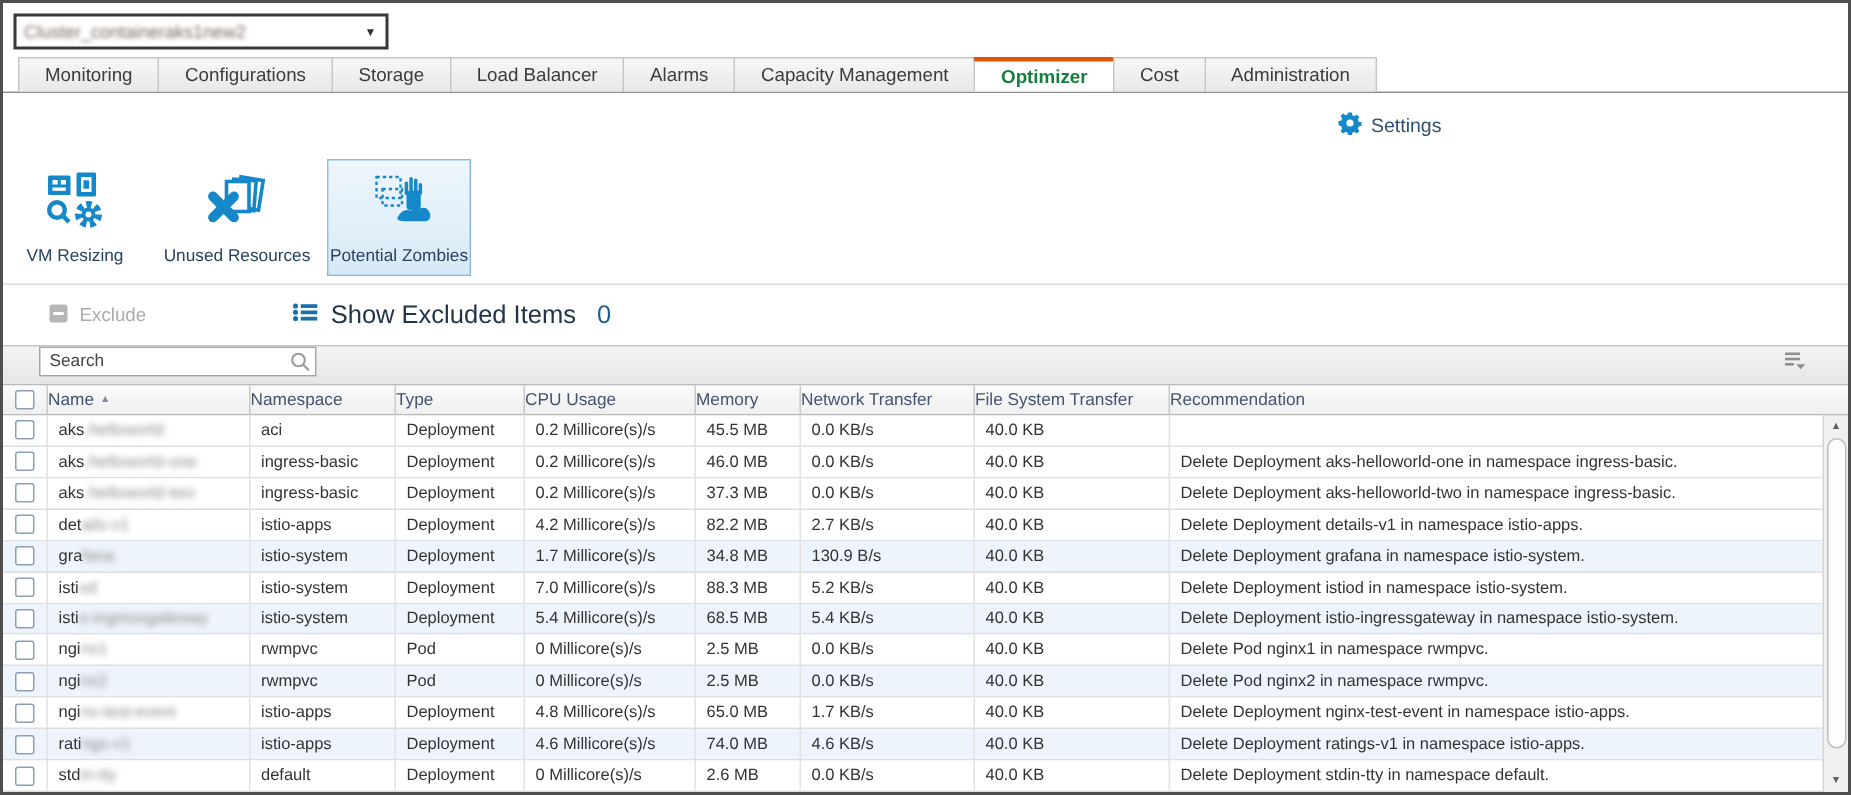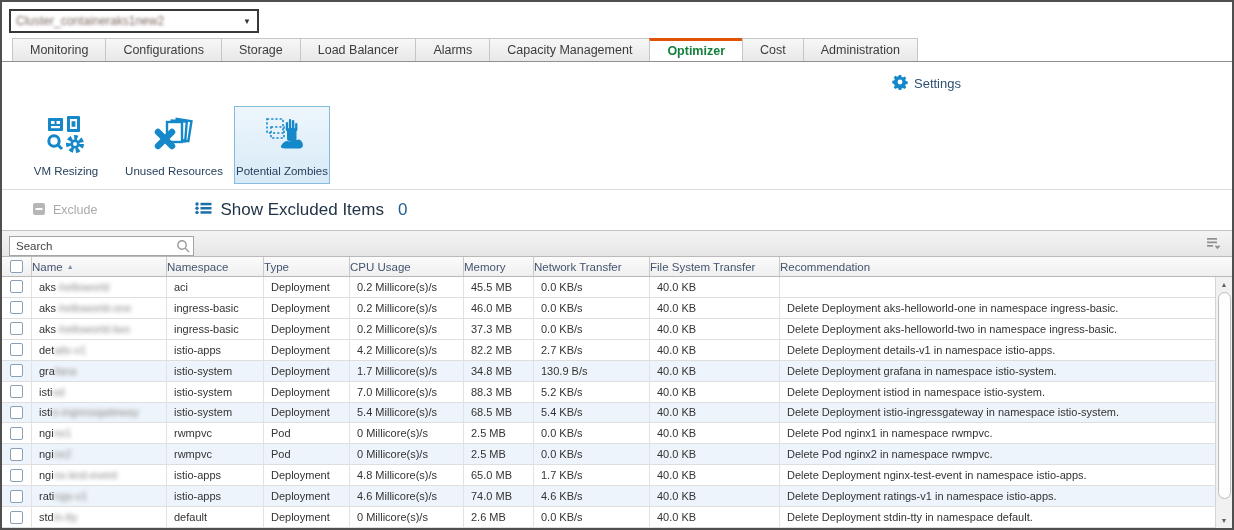--- a/index.html
+++ b/index.html
@@ -17,33 +17,33 @@
   .tab { display:flex; align-items:center; padding:0 17px; font-size:12.5px; color:#3c3c3c; background:linear-gradient(#f7f7f7,#e8e8e8); border:1px solid #c6c6c6; border-bottom:none; border-right:none; cursor:pointer; white-space:nowrap; }
   .tab:last-child { border-right:1px solid #c6c6c6; }
   .tab.active { background:#fff; font-weight:bold; color:#15803d; border-top:3px solid #e05206; }
 
   
   .settings-row { height:38px; position:relative; background:#fff; }
   .settings { position:absolute; left:890px; top:12px; display:flex; align-items:center; gap:6px; cursor:pointer; }
   .settings span { font-size:13px; color:#2f4f6f; }
 
   
-  .tools-row { height:90px; display:flex; align-items:center; gap:12px; padding-left:16px; border-bottom:1px solid #dcdcdc; background:#fff; }
+  .tools-row { height:90px; display:flex; align-items:center; gap:12px; padding-left:0; border-bottom:1px solid #dcdcdc; background:#fff; }
   .tool { width:96px; height:78px; display:flex; flex-direction:column; align-items:center; justify-content:flex-end; padding-bottom:6px; gap:6px; cursor:pointer; border:1px solid transparent; }
   .tool.selected { background:linear-gradient(#eef6fc,#d7eaf7); border:1px solid #85bcdd; }
   .tool-label { font-size:11.5px; color:#26425e; white-space:nowrap; }
 
   
   .actions-row { height:40px; display:flex; align-items:center; padding-left:30px; gap:98px; background:#fff; }
   .exclude { display:flex; align-items:center; gap:7px; font-size:12.5px; color:#ababab; cursor:default; }
   .show-excluded { display:flex; align-items:center; gap:8px; font-size:17px; color:#223447; cursor:pointer; }
   .show-excluded .count { color:#1d5d8f; margin-left:6px; }
 
   
-  .search-row { height:27px; background:linear-gradient(#f4f4f4,#e6e6e6); border-top:1px solid #c3c3c3; border-bottom:1px solid #b9b9b9; display:flex; align-items:flex-end; padding:0 7px; }
+  .search-row { height:27px; background:linear-gradient(#f4f4f4,#e6e6e6); border-top:1px solid #c3c3c3; border-bottom:1px solid #b9b9b9; display:flex; align-items:flex-start; padding:0 24px; }
   .search-box { position:relative; width:185px; height:20px; }
   .search-box input { width:100%; height:100%; border:1px solid #a5a5a5; padding:0 20px 0 6px; font-size:11.5px; font-family:"Liberation Sans",sans-serif; color:#333; }
   .search-box input::placeholder { color:#444; opacity:1; }
   .search-box .mag { position:absolute; right:4px; top:3px; }
   .col-chooser { margin-left:auto; cursor:pointer; padding:2px 4px; }
 
   
   .grid { flex:1; display:flex; flex-direction:column; min-height:0; }
   .grid-header { height:20px; display:flex; background:linear-gradient(#fbfbfb,#efefef); border-bottom:1px solid #b8b8b8; }
   .hcell { display:flex; align-items:center; justify-content:flex-start; gap:4px; font-size:11.5px; color:#44546f; border-right:1px solid #c9c9c9; overflow:hidden; white-space:nowrap; }

